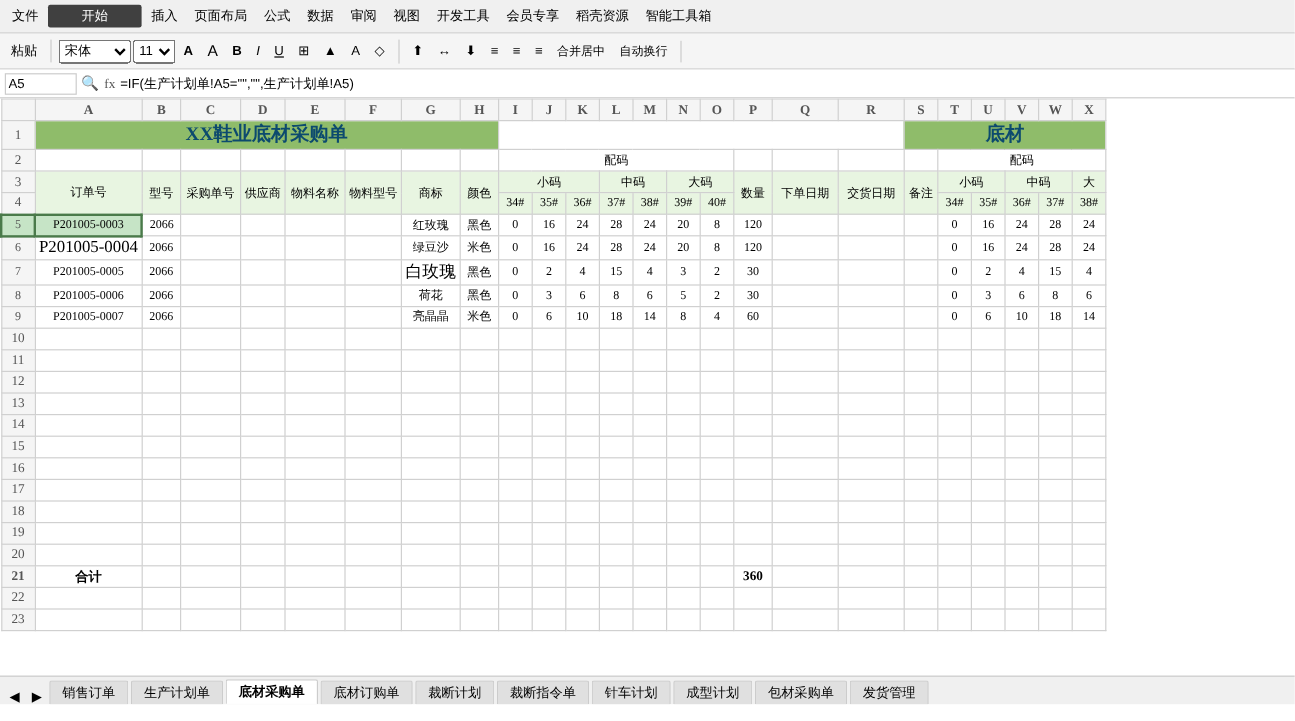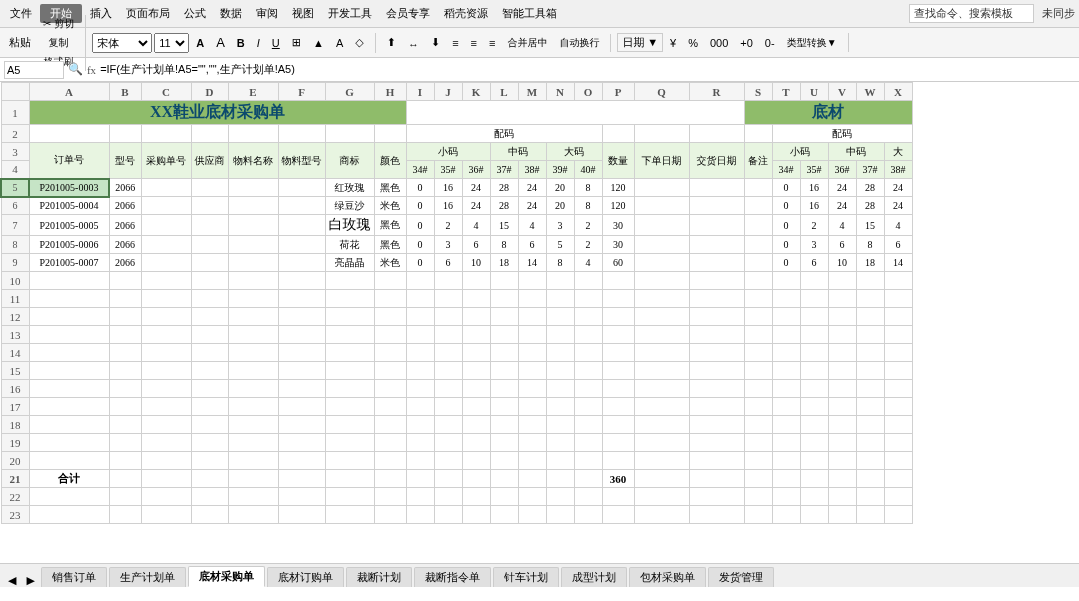--- a/index.html
+++ b/index.html
@@ -6,22 +6,22 @@
     body { font-family: '宋体', SimSun, serif; font-size: 11px; background: #fff; overflow: hidden; }
 
     
     .menu-bar {
       display: flex; align-items: center; height: 28px;
       background: #f0f0f0; border-bottom: 1px solid #ccc;
       padding: 0 4px; gap: 2px; font-size: 11px;
     }
     .menu-item { padding: 2px 6px; cursor: pointer; white-space: nowrap; }
     .menu-btn-start {
-      background: #737373; color: white; border: none;
-      padding: 2px 10px; border-radius: 2px; cursor: pointer; font-size: 11px;
+      background: #404040; color: white; border: none;
+      padding: 2px 28px; border-radius: 2px; cursor: pointer; font-size: 11px;
     }
     .menu-bar-right { margin-left: auto; display: flex; align-items: center; gap: 8px; font-size: 11px; color: #333; }
 
     
     .toolbar {
       display: flex; align-items: center; height: 30px;
       background: #f5f5f5; border-bottom: 1px solid #ccc;
       padding: 0 4px; gap: 4px; font-size: 11px;
     }
     .toolbar-group { display: flex; align-items: center; gap: 2px; border-right: 1px solid #ccc; padding-right: 6px; margin-right: 2px; }
@@ -110,34 +110,25 @@
   <span class="menu-item">插入</span>
   <span class="menu-item">页面布局</span>
   <span class="menu-item">公式</span>
   <span class="menu-item">数据</span>
   <span class="menu-item">审阅</span>
   <span class="menu-item">视图</span>
   <span class="menu-item">开发工具</span>
   <span class="menu-item">会员专享</span>
   <span class="menu-item">稻壳资源</span>
   <span class="menu-item">智能工具箱</span>
-  <div class="menu-bar-right">
-    <span style="border:1px solid #ccc;padding:1px 20px 1px 4px;background:#fff;cursor:text;">查找命令、搜索模板</span>
-    <span>未同步</span>
-  </div>
 </div>
 
 <div class="toolbar">
   <div class="toolbar-group">
     <button class="tb-btn">粘贴</button>
-    <div style="display:flex;flex-direction:column;gap:1px;">
-      <button class="tb-btn" style="font-size:10px;">✂ 剪切</button>
-      <button class="tb-btn" style="font-size:10px;">复制</button>
-      <button class="tb-btn" style="font-size:10px;">格式刷</button>
-    </div>
   </div>
   <div class="toolbar-group">
     <select class="font-selector">
       <option>宋体</option>
     </select>
     <select class="font-size-selector">
       <option>11</option>
     </select>
     <button class="tb-btn bold">A</button>
     <button class="tb-btn" style="font-size:13px;">A</button>
@@ -152,29 +143,20 @@
   <div class="toolbar-group">
     <button class="tb-btn">⬆</button>
     <button class="tb-btn">↔</button>
     <button class="tb-btn">⬇</button>
     <button class="tb-btn">≡</button>
     <button class="tb-btn">≡</button>
     <button class="tb-btn">≡</button>
     <button class="tb-btn" style="font-size:10px;">合并居中</button>
     <button class="tb-btn" style="font-size:10px;">自动换行</button>
   </div>
-  <div class="toolbar-group">
-    <span style="border:1px solid #ccc;padding:1px 4px;cursor:pointer;">日期 ▼</span>
-    <button class="tb-btn">¥</button>
-    <button class="tb-btn">%</button>
-    <button class="tb-btn">000</button>
-    <button class="tb-btn">+0</button>
-    <button class="tb-btn">0-</button>
-    <button class="tb-btn" style="font-size:10px;">类型转换▼</button>
-  </div>
 </div>
 
 <div class="formula-bar">
   <input class="cell-ref" value="A5" style="">
   <span style="font-size:12px;">🔍</span>
   <span class="formula-icon">fx</span>
   <input class="formula-input" value="=IF(生产计划单!A5=&quot;&quot;,&quot;&quot;,生产计划单!A5)" style="">
 </div>
 
 <div class="spreadsheet-container">
@@ -297,21 +279,21 @@
           <td></td>
           <td></td>
           <td>0</td>
           <td>16</td>
           <td>24</td>
           <td>28</td>
           <td>24</td>
         </tr>
         <tr class="data-row">
           <td class="row-header">6</td>
-          <td style="font-size:10px;margin-left:42px;">P201005-0004</td>
+          <td style="font-size:14px;margin-left:42px;">P201005-0004</td>
           <td>2066</td>
           <td></td>
           <td></td>
           <td></td>
           <td></td>
           <td style="font-size:10px;">绿豆沙</td>
           <td style="font-size:10px;">米色</td>
           <td>0</td>
           <td>16</td>
           <td>24</td>

